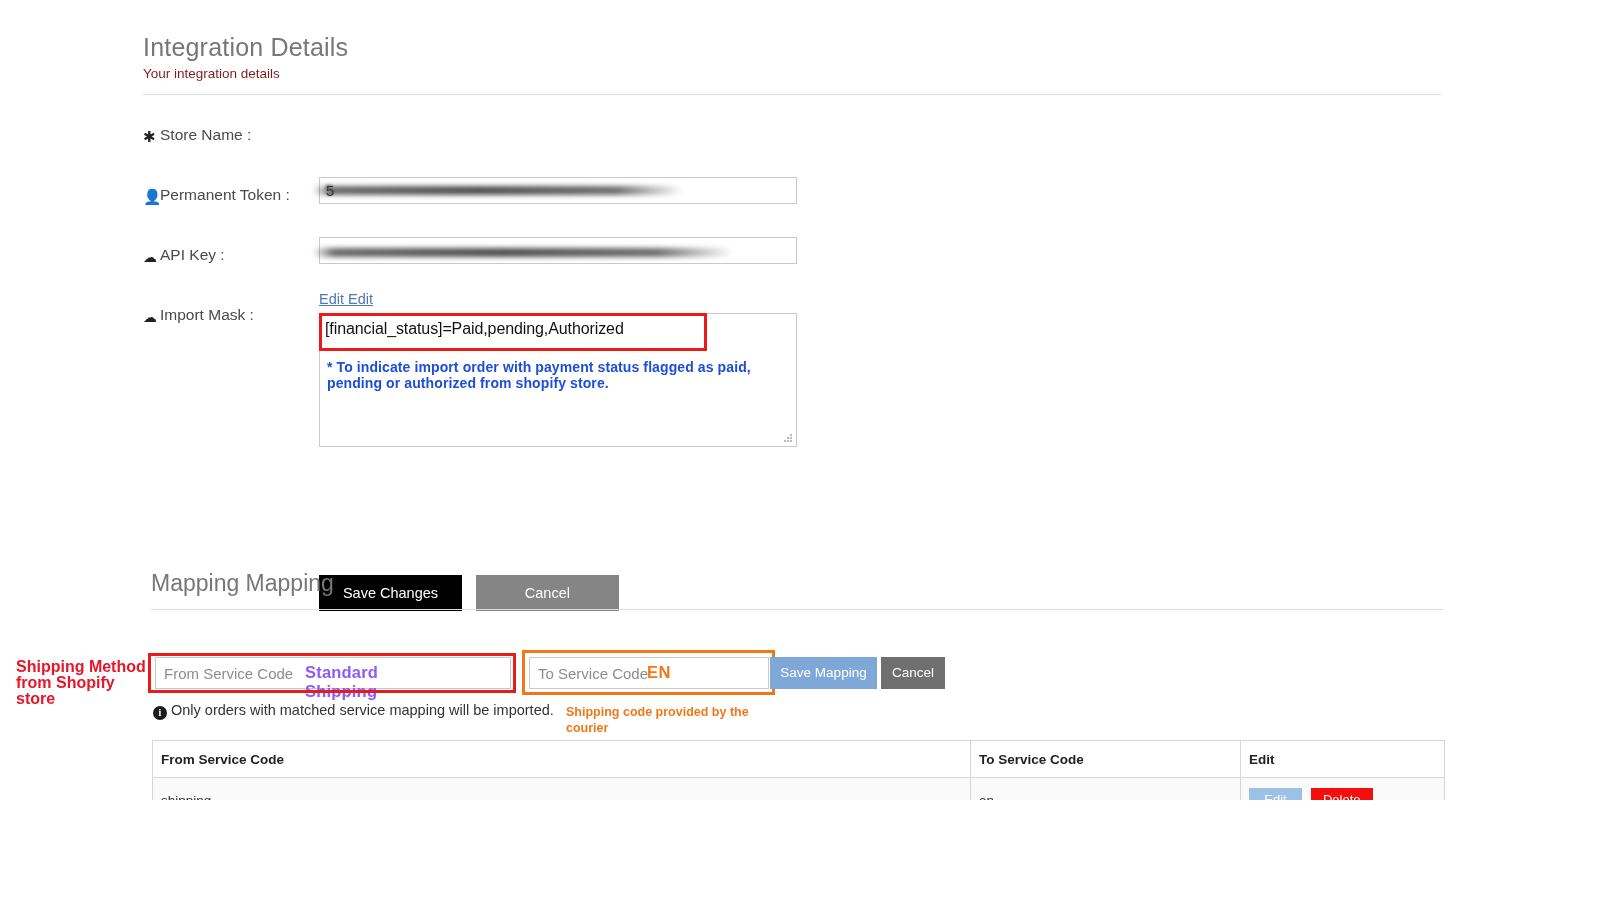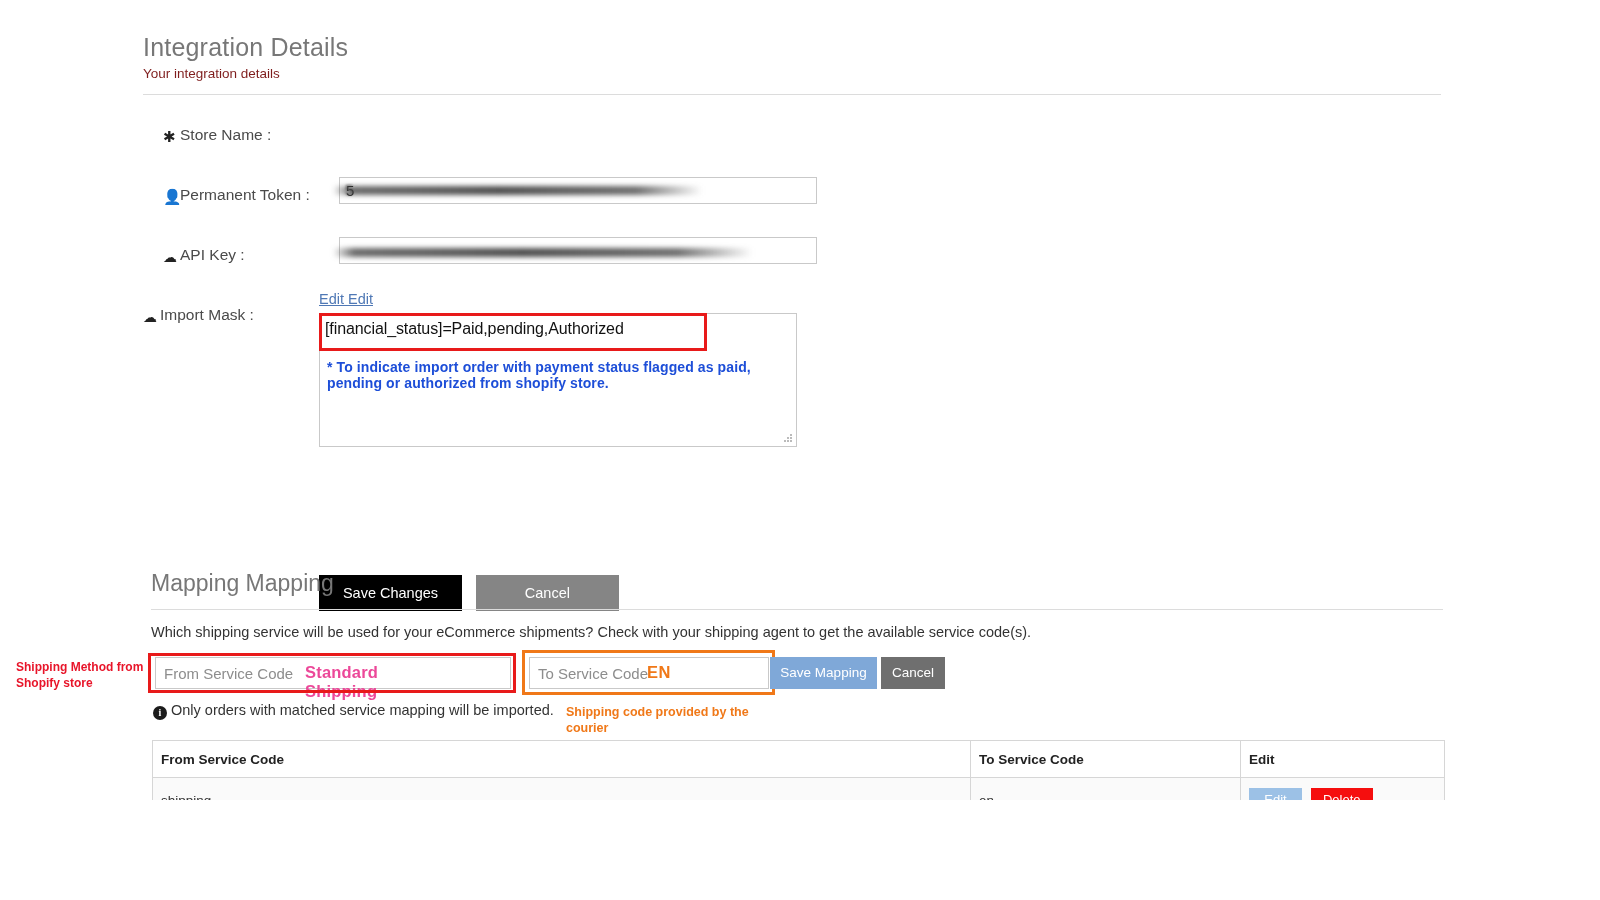--- a/index.html
+++ b/index.html
@@ -52,21 +52,20 @@
 
   .form {
     position: absolute;
     left: 0;
     top: 85px;
     width: 1300px;
   }
   .frow {
     position: relative;
     height: 60px;
-    margin-left: 20px;
   }
   .flabel {
     position: absolute;
     left: 0;
     top: 8px;
     font-size: 15.5px;
     color: #4a4a4a;
     white-space: nowrap;
     line-height: 20px;
   }
@@ -322,40 +321,40 @@
     border: 3px solid #f07818;
     box-sizing: border-box;
     pointer-events: none;
   }
   .ann-inline-red {
     position: absolute;
     left: 154px;
     top: 7px;
     font-size: 16.5px;
     font-weight: bold;
-    color: #ec4899;
+    color: #8b5cf6;
     letter-spacing: 0.2px;
     pointer-events: none;
   }
   .ann-inline-orange {
     position: absolute;
     left: 496px;
     top: 7px;
     font-size: 16.5px;
     font-weight: bold;
     color: #f07818;
     letter-spacing: 0.4px;
     pointer-events: none;
   }
   .ann-left {
     position: absolute;
     left: -135px;
     top: 3px;
     width: 130px;
-    font-size: 12px;
+    font-size: 16px;
     font-weight: bold;
     color: #e8152a;
     line-height: 16px;
   }
   .ann-right {
     position: absolute;
     left: 415px;
     top: 48px;
     width: 200px;
     font-size: 12.5px;
@@ -515,21 +514,20 @@
         <button class="btn btn-cancel">Cancel</button>
       </div>
 
     </div>
   </div>
 
   <div class="sm">
 
     <h2 class="sm-title">Mapping Mapping</h2>
     <div class="sm-hr"></div>
-    <div class="sm-desc">Which shipping service will be used for your eCommerce shipments? Check with your shipping agent to get the available service code(s).</div>
 
     <div class="map-row">
 
       <div class="ann-left">Shipping Method from Shopify store</div>
 
       <input class="map-input map-from" type="text" placeholder="From Service Code" style="">
       <input class="map-input map-to" type="text" placeholder="To Service Code" style="">
 
       <div class="ann-inline-red">Standard Shipping</div>
       <div class="ann-inline-orange">EN</div>

